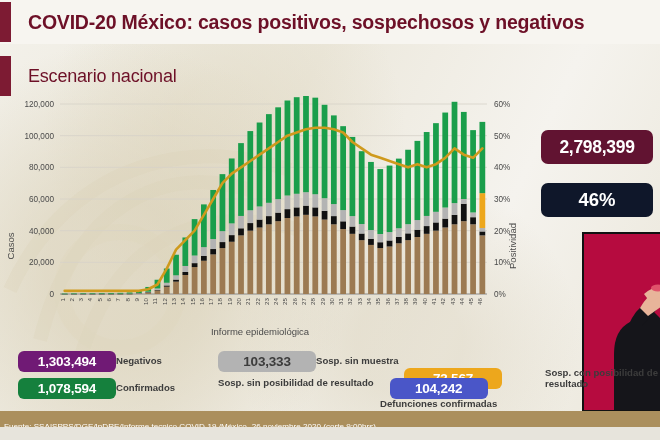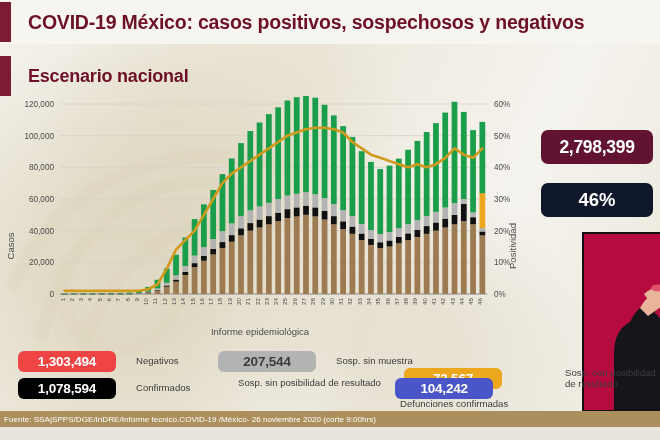--- a/index.html
+++ b/index.html
@@ -31,21 +31,21 @@
   #page-title{
     margin-left:28px;color:#6d1027;font-size:19.5px;font-weight:bold;letter-spacing:-.2px;
     white-space:nowrap;
   }
   
   #subtitle-accent{
     position:absolute;left:0;top:56px;width:11px;height:40px;background:#7d1b33;
   }
   #subtitle{
     position:absolute;left:28px;top:66px;color:#6d1027;
-    font-size:18px;font-weight:bold;letter-spacing:-.2px;
+    font-size:18px;font-weight:normal;letter-spacing:-.2px;
   }
   
   #chart-panel{position:absolute;left:0;top:96px;width:530px;height:250px;}
   #chart-svg{display:block;}
   .axis-label-text{font-size:9.5px;fill:#4a4a4a;font-family:"Liberation Sans",sans-serif;}
   .tick-text{font-size:8.2px;fill:#4a4a4a;font-family:"Liberation Sans",sans-serif;}
   .xtick-text{font-size:6.2px;fill:#4a4a4a;font-family:"Liberation Sans",sans-serif;}
   #x-axis-title{
     position:absolute;left:0;top:326px;width:520px;text-align:center;
     font-size:9.5px;color:#4a4a4a;
@@ -67,24 +67,24 @@
     background:#b60b3f;border:2px solid #111;
   }
   
   #legend{position:absolute;left:0;top:348px;width:660px;height:58px;}
   .legend-row{position:absolute;display:flex;align-items:center;}
   .chip{
     border-radius:6px;height:21px;min-width:84px;padding:0 7px;
     display:flex;align-items:center;justify-content:center;
     color:#fff;font-size:13.5px;font-weight:bold;letter-spacing:-.2px;
   }
-  .chip-label{margin-left:20px;font-size:9.6px;color:#3c3c3c;line-height:1.12;}
+  .chip-label{margin-left:0;font-size:9.6px;color:#3c3c3c;line-height:1.12;font-weight:bold;}
   
   #footer{
-    position:absolute;left:0;top:411px;width:660px;height:16px;
+    position:absolute;left:0;top:411px;width:660px;height:30px;
     background:#ab8f5d;display:flex;align-items:center;
   }
   #footer-text{color:#fff;font-size:8.1px;margin-left:4px;white-space:nowrap;}
   #footer-pad{position:absolute;left:0;top:427px;width:660px;height:13px;background:#e7e4dc;}
 </style>
 </head>
 <body>
 
 <div id="bg-texture"></div>
 
@@ -92,21 +92,21 @@
   <g fill="none" stroke="#d9d0b4" stroke-width="14" opacity="0.55">
     <path d="M40,300 C70,180 150,120 250,150"></path>
     <path d="M10,250 C60,140 170,90 290,130"></path>
     <path d="M80,320 C110,210 190,160 300,190"></path>
   </g>
   <circle cx="120" cy="250" r="58" fill="none" stroke="#ddd4b8" stroke-width="16" opacity="0.45"></circle>
 </svg>
 
 <div id="header">
   <div id="header-accent"></div>
-  <div id="page-title">COVID-19 México: casos positivos, sospechosos y negativos</div>
+  <div id="page-title">COVID-20 México: casos positivos, sospechosos y negativos</div>
 </div>
 
 <div id="subtitle-accent"></div>
 <div id="subtitle">Escenario nacional</div>
 
 <div id="chart-panel">
   <svg id="chart-svg" width="530" height="250" viewBox="0 0 530 250">
     <g id="gridlines">
         <line x1="60" y1="198" x2="487" y2="198" stroke="#8a8a8a" stroke-width="1"></line>
         <line x1="60" y1="166.33333333333334" x2="487" y2="166.33333333333334" stroke="#d5d2c8" stroke-width="0.8"></line>
@@ -385,29 +385,29 @@
     <path d="M30,176 L30,120 Q30,96 46,88 L70,78 L78,86 L78,176 Z" fill="#15151a"></path>
     <path d="M44,92 Q52,74 62,70 L70,66 L74,74 L58,92 Z" fill="#15151a"></path>
     <path d="M56,74 Q64,60 72,58 L78,58 L78,72 L64,82 Z" fill="#e8b49a"></path>
     <path d="M60,60 Q70,52 78,52 L78,62 L66,68 Z" fill="#e8b49a"></path>
     <ellipse cx="74" cy="54" rx="7" ry="3.4" fill="#e0536b"></ellipse>
   </svg>
 </div>
 
 <div id="legend">
   <div class="legend-row" style="left:18px;top:3px;">
-    <div class="chip" style="background: #ef4444; color: rgb(255, 255, 255);">1,303,494</div>
+    <div class="chip" style="background: #701a75; color: rgb(255, 255, 255);">1,303,494</div>
     <div class="chip-label">Negativos</div>
   </div>
   <div class="legend-row" style="left:18px;top:30px;">
-    <div class="chip" style="background: #000000; color: rgb(255, 255, 255);">1,078,594</div>
+    <div class="chip" style="background: #15803d; color: rgb(255, 255, 255);">1,078,594</div>
     <div class="chip-label">Confirmados</div>
   </div>
   <div class="legend-row" style="left:218px;top:3px;">
-    <div class="chip" style="background: rgb(179, 179, 179); color: rgb(60, 60, 60);">207,544</div>
+    <div class="chip" style="background: rgb(179, 179, 179); color: rgb(60, 60, 60);">103,333</div>
     <div class="chip-label">Sosp. sin muestra</div>
   </div>
   <div class="legend-row" style="left:218px;top:30px;">
     <div class="chip-label">Sosp. sin posibilidad de resultado</div>
   </div>
   <div class="legend-row" style="left:404px;top:20px;gap:43px;">
     <div class="chip" style="background: rgb(237, 167, 28); color: rgb(255, 255, 255);">73,567</div>
     <div class="chip-label">Sosp. con posibilidad de resultado</div>
   </div>
   <div class="legend-row" style="left:380px;top:30px;flex-direction:column;">

